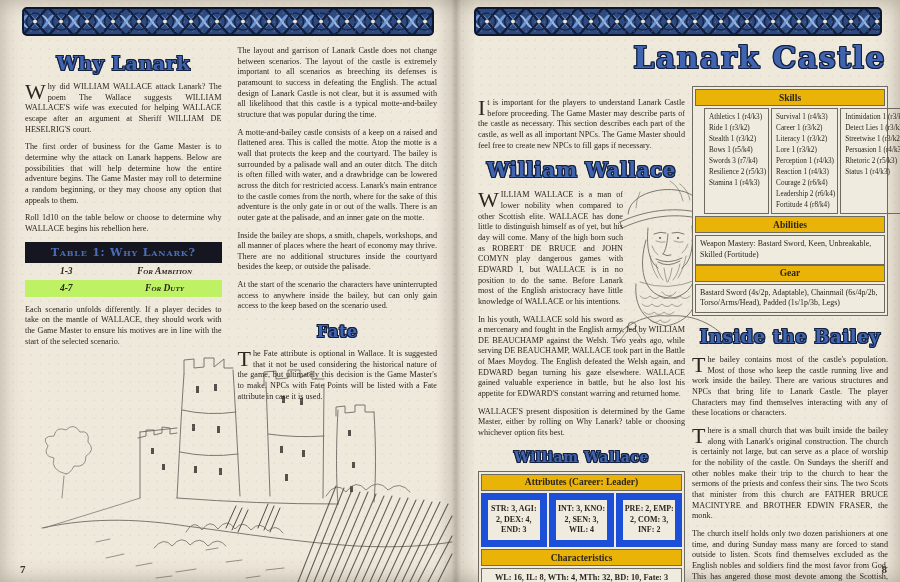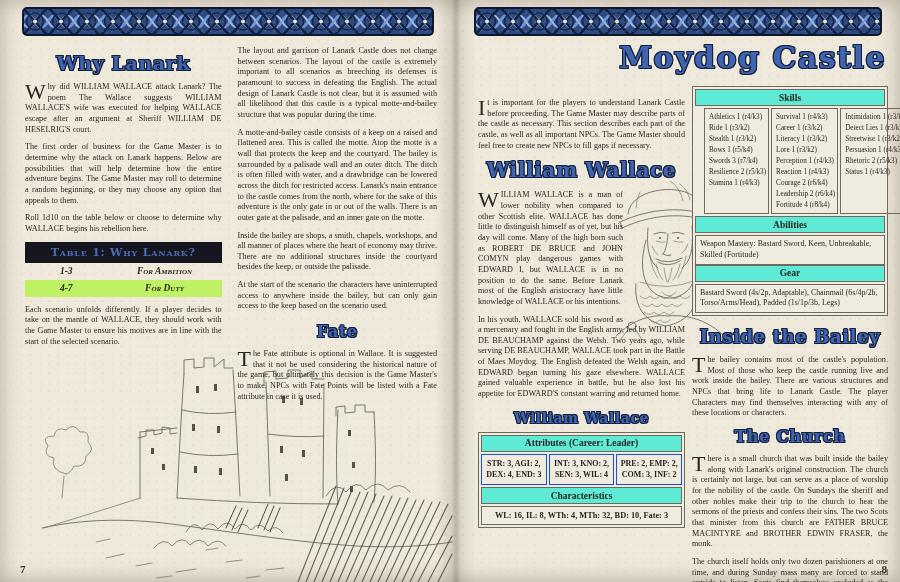--- a/index.html
+++ b/index.html
@@ -34,24 +34,24 @@
   .h-bailey{font-size:18px;margin-top:10px;}
   .h-church{font-size:16px;margin-top:8px;}
   .title{position:absolute;top:40px;left:70px;right:14px;margin:0;font-size:30px;
          text-align:right;letter-spacing:1.5px;z-index:1;}
   .t1{width:100%;border-collapse:collapse;margin:3px 0 8px;}
   .t1 th{background:#15161f;color:#4b6db5;font-family:"DejaVu Serif",serif;font-size:11px;
          font-variant:small-caps;letter-spacing:.8px;padding:4px 0;}
   .t1 td{font-size:9.5px;font-variant:small-caps;font-weight:600;text-align:center;padding:3.5px 0;font-style:italic;}
   .t1 .c-roll{width:42%;} .t1 .hl{background:#bef264;}
   .box{border:1px solid #6e6a60;background:#f0ebdf;padding:2px;position:relative;z-index:2;}
-  .box-h{background:#5eead4;border:1px solid #6e6a60;text-align:center;font-weight:700;
+  .box-h{background:#eab308;border:1px solid #6e6a60;text-align:center;font-weight:700;
          font-size:9.5px;padding:2.5px 0;}
   .box-cells{display:flex;gap:2px;margin:2px 0;}
-  .box-cell{flex:1;border:1px solid #1d4ed8;font-weight:700;font-size:8px;text-align:center;
+  .box-cell{flex:1;border:7px solid #1d4ed8;font-weight:700;font-size:8px;text-align:center;
             padding:4px 1px;line-height:1.35;}
   .box-row{border:1px solid #6e6a60;font-weight:700;font-size:8.3px;text-align:center;
            padding:4px 2px;margin-top:2px;}
   .sk-cols{display:flex;gap:2px;margin:2px 0;padding-left:9px;}
   .sk-col{flex:1;border:1px solid #6e6a60;padding:3px 2px 3px 4px;font-size:7.2px;line-height:1.52;}
   .sk-col div{white-space:nowrap;}
   .box-text{border:1px solid #6e6a60;font-size:7.9px;line-height:1.35;padding:3px 4px;margin-top:2px;}
   .pn{position:absolute;bottom:7px;font-size:11px;font-weight:700;color:#3a342c;z-index:3;}
   .pn-l{left:20px;} .pn-r{right:13px;}
   .art{position:absolute;z-index:0;}
@@ -233,21 +233,21 @@
           <circle cx="13" cy="14.5" r="2" fill="#e9e6da"></circle>
           <circle cx="0" cy="0" r="2.5" fill="#0d1830"></circle>
             <circle cx="26" cy="0" r="2.5" fill="#0d1830"></circle>
           <circle cx="0" cy="29" r="2.5" fill="#0d1830"></circle>
             <circle cx="26" cy="29" r="2.5" fill="#0d1830"></circle>
         </pattern>
       </defs>
       <rect x="1" y="1" width="406" height="27" rx="4" fill="url(#knotB)" stroke="#0d1830" stroke-width="2"></rect>
     </svg>
 
-    <h1 class="celt title">Moydog Castle</h1>
+    <h1 class="celt title">Lanark Castle</h1>
 
     <svg class="art portrait" width="118" height="184" viewBox="0 0 118 184" fill="none" stroke="#6d6a62" stroke-width="0.9" stroke-linecap="round">
 
       <path d="M18 50 C20 20 90 16 92 46"></path>
       <path d="M10 58 C40 44 74 42 100 52"></path>
       <path d="M12 64 C42 50 74 48 102 58"></path>
       <path d="M10 58 L12 64 M100 52 L102 58"></path>
       <path d="M70 20 q8 6 10 16 M60 17 q10 6 13 20 M30 28 q-4 8 -4 16" stroke-width="0.6"></path>
 
       <path d="M38 64 C36 86 40 98 48 104 M82 62 C84 86 80 98 72 104"></path>
@@ -286,20 +286,21 @@
 
     <div class="cols">
       <div class="rc1">
         <p class="body"><span class="dc">I</span><span>t is important for the players to understand Lanark Castle before proceeding. The Game Master may describe parts of the castle as necessary. This section describes each part of the castle, as well as all important NPCs. The Game Master should feel free to create new NPCs to fill gaps if necessary.</span></p>
         <h2 class="celt h-ww">William Wallace</h2>
         <div class="ww-text">
           <div class="wrapsp"></div>
           <p class="body"><span class="dc">W</span><span>ILLIAM WALLACE is a man of lower nobility when compared to other Scottish elite. WALLACE has done little to distinguish himself as of yet, but his day will come. Many of the high born such as ROBERT DE BRUCE and JOHN COMYN play dangerous games with EDWARD I, but WALLACE is in no position to do the same. Before Lanark most of the English aristocracy have little knowledge of WALLACE or his intentions.</span></p>
           <p class="body">In his youth, WALLACE sold his sword as a mercenary and fought in the English army, led by WILLIAM DE BEAUCHAMP against the Welsh. Two years ago, while serving DE BEAUCHAMP, WALLACE took part in the Battle of Maes Moydog. The English defeated the Welsh again, and EDWARD began turning his gaze elsewhere. WALLACE gained valuable experience in battle, but he also lost his appetite for EDWARD'S constant warring and returned home.</p>
         </div>
+        <p class="body">WALLACE'S present disposition is determined by the Game Master, either by rolling on Why Lanark? table or choosing whichever option fits best.</p>
         <h3 class="celt h-sb">William Wallace</h3>
         <div class="box">
           <div class="box-h">Attributes (Career: Leader)</div>
           <div class="box-cells">
             <div class="box-cell">STR: 3, AGI: 2, DEX: 4, END: 3</div>
             <div class="box-cell">INT: 3, KNO: 2, SEN: 3, WIL: 4</div>
             <div class="box-cell">PRE: 2, EMP: 2, COM: 3, INF: 2</div>
           </div>
           <div class="box-h">Characteristics</div>
           <div class="box-row">WL: 16, IL: 8, WTh: 4, MTh: 32, BD: 10, Fate: 3</div>
@@ -340,21 +341,20 @@
             </div>
           </div>
           <div class="box-h">Abilities</div>
           <div class="box-text">Weapon Mastery: Bastard Sword, Keen, Unbreakable, Skilled (Fortitude)</div>
           <div class="box-h">Gear</div>
           <div class="box-text">Bastard Sword (4s/2p, Adaptable), Chainmail (6s/4p/2b, Torso/Arms/Head), Padded (1s/1p/3b, Legs)</div>
         </div>
 
         <h2 class="celt h-bailey">Inside the Bailey</h2>
         <p class="body"><span class="dc">T</span><span>he bailey contains most of the castle's population. Most of those who keep the castle running live and work inside the bailey. There are various structures and NPCs that bring life to Lanark Castle. The player Characters may find themselves interacting with any of these locations or characters.</span></p>
-        <h3 class="celt h-church">The Church</h3>
         <p class="body"><span class="dc">T</span><span>here is a small church that was built inside the bailey along with Lanark's original construction. The church is certainly not large, but can serve as a place of worship for the nobility of the castle. On Sundays the sheriff and other nobles make their trip to the church to hear the sermons of the priests and confess their sins. The two Scots that minister from this church are FATHER BRUCE MACINTYRE and BROTHER EDWIN FRASER, the monk.</span></p>
         <p class="body">The church itself holds only two dozen parishioners at one time, and during Sunday mass many are forced to stand outside to listen. Scots find themselves excluded as the English nobles and soldiers find the most favor from God. This has angered those most devote among the Scottish, but their petitions to the sheriff have been mostly ignored. Visiting Scottish nobles like WALLACE are given more concessions and are allowed to attend mass along with the English garrison.</p>
       </div>
     </div>
 
     <div class="pn pn-r">8</div>
   </section>
 
   <div class="seam"></div>
 </div>

